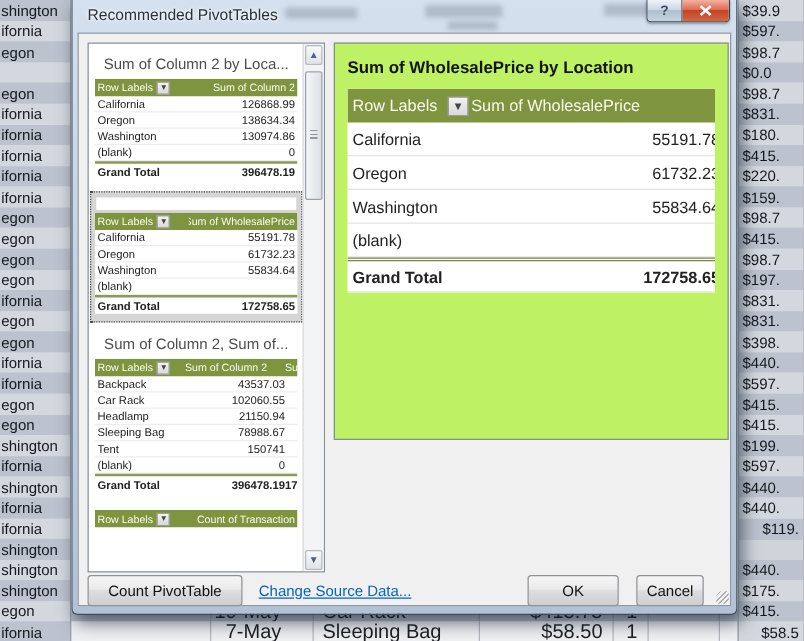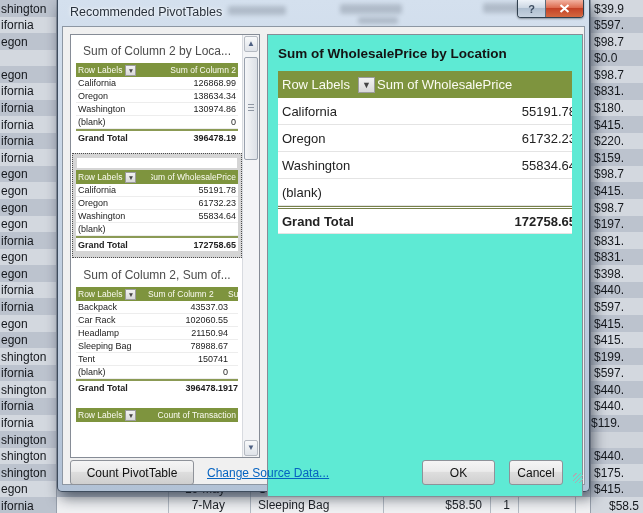--- a/index.html
+++ b/index.html
@@ -8,21 +8,21 @@
            background:#cfd4db; font-family:"Liberation Sans", sans-serif; }
 
   
   .bg-layer{ position:absolute; inset:0; z-index:1; }
   .bg-row{ position:absolute; height:17px; display:flex; align-items:center;
            font-size:12px; color:#15181d; white-space:nowrap; overflow:hidden; }
   .band-dark{ background:#bcc3ce; }
   .band-light{ background:#d3d8df; }
   .v-line{ position:absolute; top:0; bottom:0; width:1px; background:#98a0ac; }
   .bg-bottom-row{ position:absolute; left:57px; width:533px; height:17px; overflow:hidden; }
-  .bg-cell{ position:absolute; top:0; height:17px; line-height:17px; font-size:12px; color:#1c1f24; }
+  .bg-cell{ position:absolute; top:0; height:17px; line-height:17px; font-size:16px; color:#1c1f24; }
   .grid-tick{ position:absolute; top:0; bottom:0; width:1px; background:rgba(130,140,155,.55); }
 
   
   .dialog{ position:absolute; left:57px; top:0; width:533px; height:492px; z-index:10;
            background:linear-gradient(#d4e0ee,#b2c2d6);
            border:1px solid #3e4c5d; border-top:none; border-radius:0 0 5px 5px;
            box-shadow:3px 6px 14px rgba(15,25,40,.6);
            padding:26px 4px 6px; }
   .titlebar{ position:absolute; top:0; left:0; right:0; height:26px; }
   .dlg-title{ position:absolute; left:12px; top:5px; font-size:12.5px; color:#28313c;
@@ -54,22 +54,22 @@
               color:#fbfbf2; height:14px; font-size:8.5px; padding:0 2px; white-space:nowrap; }
   .pt-hcell{ display:flex; align-items:center; overflow:hidden; }
   .dd{ flex:none; width:11px; height:11px; margin:0 3px; background:linear-gradient(#f3f3f3,#d9d9d9);
        border:1px solid #9c9c9c; color:#444; font-size:6.5px; line-height:9px; text-align:center; }
   .pt-row{ display:flex; align-items:center; height:13px; font-size:9px; color:#222;
            border-bottom:1px solid #ededed; padding:0 2px; white-space:nowrap; }
   .pt-row.total{ font-weight:bold; border-top:2px solid #8b9a55; border-bottom:none; height:15px; }
   .pt-cell{ overflow:hidden; }
 
   
-  .preview{ position:absolute; left:204px; top:7px; width:316px; height:463px;
-            background:#5eead4; border:1px solid #868c96; padding:8px 10px; overflow:hidden; }
+  .preview{ position:absolute; left:204px; top:7px; width:316px; height:318px;
+            background:#bef264; border:1px solid #868c96; padding:8px 10px; overflow:hidden; }
   .pv-title{ font-size:13.5px; font-weight:bold; color:#141414; margin:3px 0 10px; }
   .pv .pt-header{ height:27px; font-size:13px; padding:0 4px; }
   .pv .dd{ width:17px; height:16px; margin:0 8px; font-size:9px; line-height:14px; }
   .pv .pt-row{ height:27px; font-size:13px; padding:0 4px; border-bottom:1px solid #e4e4e4; }
   .pv .pt-row.total{ height:28px; border-top:3px double #77814a; }
 
   
   .sb{ position:absolute; top:0; right:0; bottom:0; width:17px; background:#f3f4f6;
        border-left:1px solid #d8dbe0; }
   .sb-btn{ position:absolute; left:1px; right:1px; height:16px;
@@ -154,21 +154,21 @@
         <div class="bg-row band-dark" style="top: 248.7px; left: 591px; width: 52px; padding-left: 3px;">$831.</div>
         <div class="bg-row band-light" style="top: 265.3px; left: 591px; width: 52px; padding-left: 3px;">$398.</div>
         <div class="bg-row band-dark" style="top: 281.9px; left: 591px; width: 52px; padding-left: 3px;">$440.</div>
         <div class="bg-row band-light" style="top: 298.4px; left: 591px; width: 52px; padding-left: 3px;">$597.</div>
         <div class="bg-row band-dark" style="top: 315px; left: 591px; width: 52px; padding-left: 3px;">$415.</div>
         <div class="bg-row band-light" style="top: 331.6px; left: 591px; width: 52px; padding-left: 3px;">$415.</div>
         <div class="bg-row band-dark" style="top: 348.2px; left: 591px; width: 52px; padding-left: 3px;">$199.</div>
         <div class="bg-row band-light" style="top: 364.8px; left: 591px; width: 52px; padding-left: 3px;">$597.</div>
         <div class="bg-row band-dark" style="top: 381.3px; left: 591px; width: 52px; padding-left: 3px;">$440.</div>
         <div class="bg-row band-light" style="top: 397.9px; left: 591px; width: 52px; padding-left: 3px;">$440.</div>
-        <div class="bg-row band-dark" style="top: 414.5px; left: 591px; width: 52px; padding-left: 0;">$119.</div>
+        <div class="bg-row band-dark" style="top: 414.5px; left: 591px; width: 52px; padding-left: 19px;">$119.</div>
         <div class="bg-row band-light" style="top: 450px; left: 591px; width: 33px; padding-left: 3px;">$292.</div>
         <div class="bg-row band-dark" style="top: 447.7px; left: 591px; width: 52px; padding-left: 3px;">$440.</div>
         <div class="bg-row band-light" style="top: 464.2px; left: 591px; width: 52px; padding-left: 3px;">$175.</div>
         <div class="bg-row band-dark" style="top: 480.8px; left: 591px; width: 52px; padding-left: 3px;">$415.</div>
         <div class="bg-row band-light" style="top: 497.4px; left: 591px; width: 52px; padding-left: 18px;">$58.5</div>
       </div>
     <div id="bgBottom">
         <div class="bg-bottom-row" style="top: 480.8px; background: rgb(183, 191, 203);">
           <span class="grid-tick" style="left: 111px;"></span>
           <span class="grid-tick" style="left: 193px;"></span>

